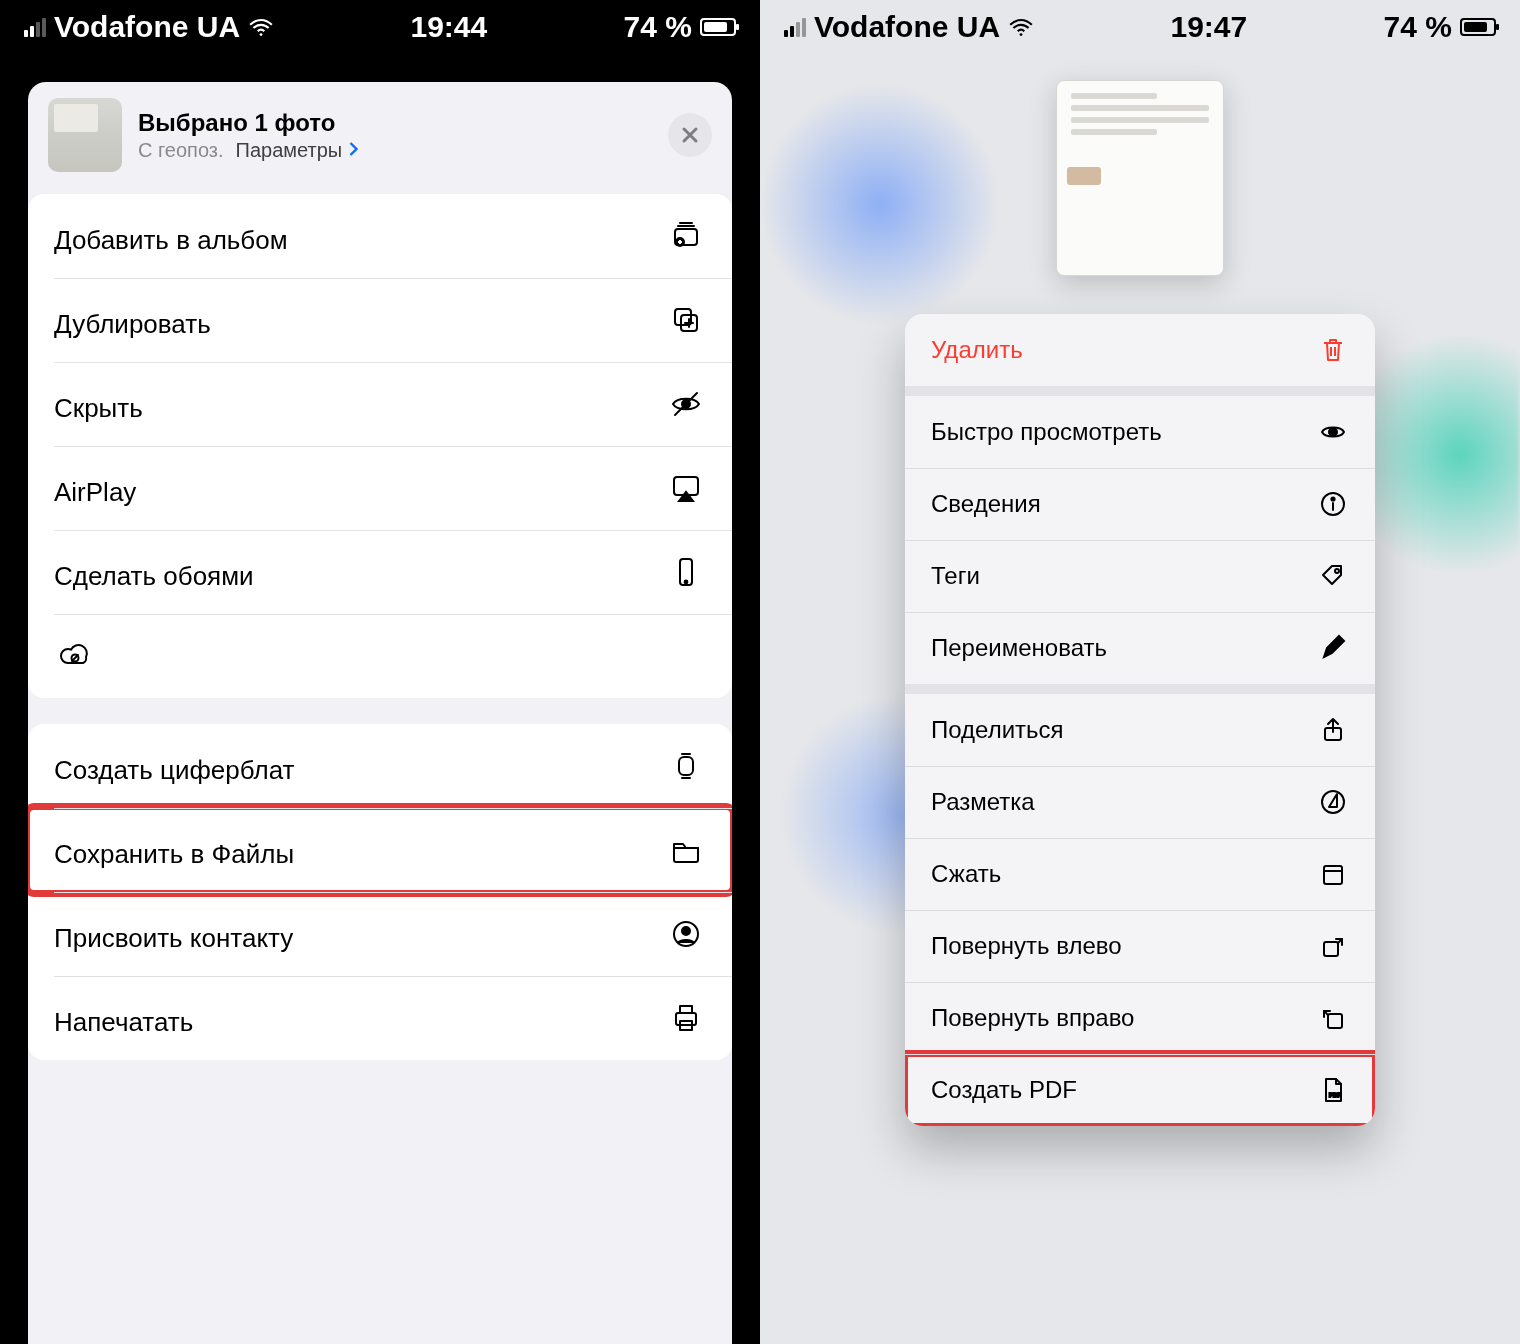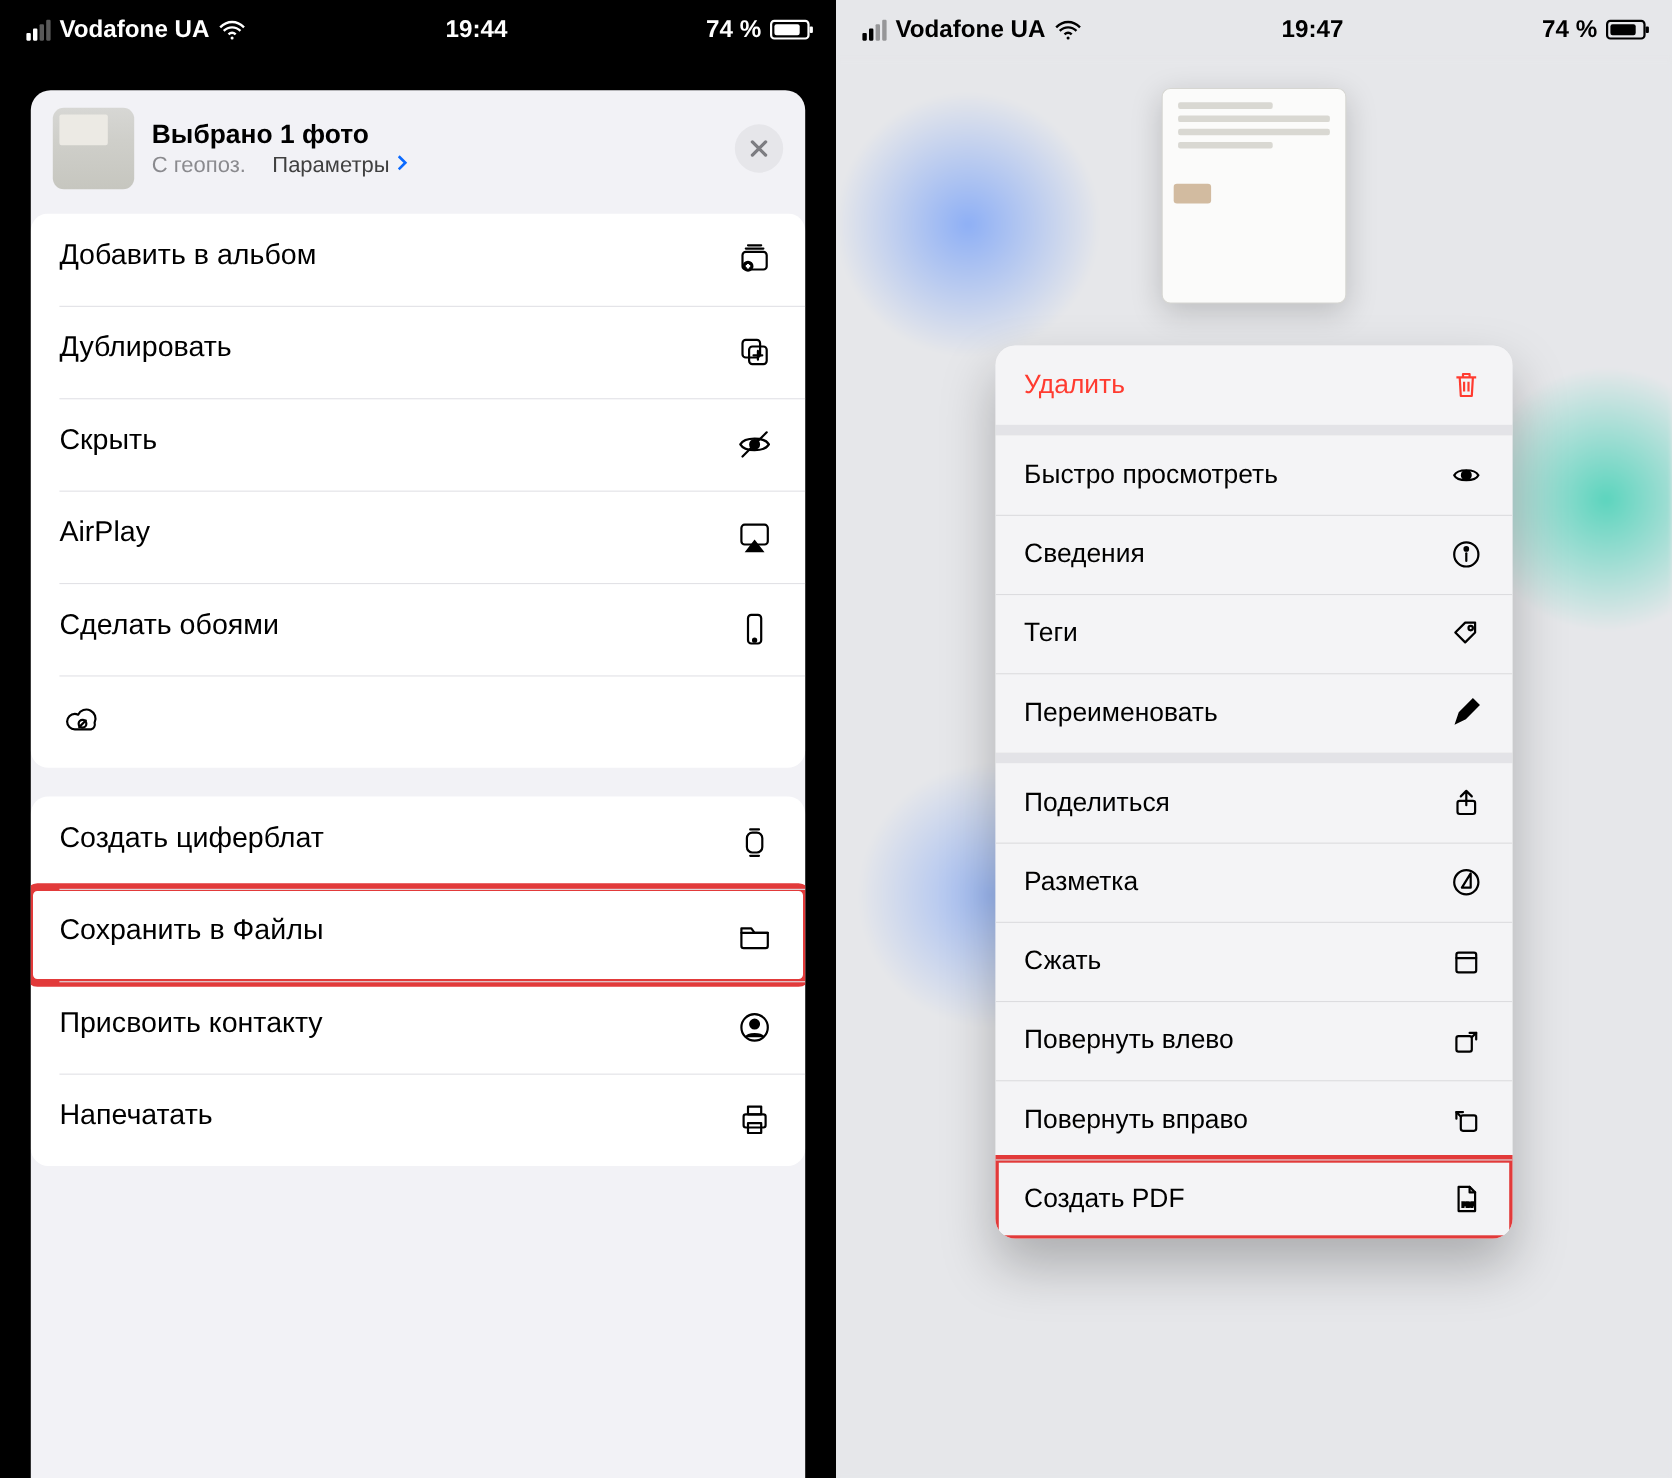--- a/index.html
+++ b/index.html
@@ -19,21 +19,21 @@
   .screen-left { background: #000; }
   .screen-right { background: #e6e7ea; }
 
   
   .status-bar {
     height: 54px;
     display: flex;
     align-items: center;
     justify-content: space-between;
     padding: 0 24px;
-    font-size: 22px;
+    font-size: 30px;
     font-weight: 600;
   }
   .status-left, .status-right { display: flex; align-items: center; gap: 8px; }
   .screen-left .status-bar { color: #fff; }
   .screen-right .status-bar { color: #000; }
   .signal-bars { display: inline-flex; align-items: flex-end; gap: 2px; }
   .signal-bars span { width: 4px; background: currentColor; border-radius: 1px; }
   .signal-bars .b1 { height: 7px; }
   .signal-bars .b2 { height: 11px; }
   .signal-bars .b3 { height: 15px; opacity: .35; }
@@ -71,36 +71,36 @@
     flex-shrink: 0;
     position: relative;
     overflow: hidden;
   }
   .thumb::before {
     content:""; position:absolute; left:6px; top:6px; width:44px; height:28px;
     background:#eceae4; border-radius:2px;
   }
   .share-titles { display:flex; flex-direction:column; gap:2px; }
   .share-title { font-size: 24px; font-weight: 700; color:#000; }
-  .share-sub { font-size: 20px; color:#8a8a8e; display:flex; gap:24px; align-items:center; }
+  .share-sub { font-size: 20px; color:#8a8a8e; display:flex; gap:12px; align-items:center; }
   .share-sub .link { color:#404040; }
   .close-btn {
     margin-left:auto;
     width:44px; height:44px; border-radius:50%; background:#e6e6ea;
     display:flex; align-items:center; justify-content:center; color:#7d7d82;
   }
 
   .sheet-scroll { flex:1; padding: 0 0 12px 0; overflow:hidden; }
   .group {
     background:#fff;
     border-radius:16px;
     margin: 0 0 26px 0;
   }
   .row {
-    display:flex; align-items:flex-start; justify-content:space-between;
+    display:flex; align-items:flex-end; justify-content:space-between;
     padding: 22px 26px;
     position:relative;
   }
   .row + .row::before {
     content:""; position:absolute; left:26px; right:0; top:0; height:1px; background:#e2e2e6;
   }
   .row-label { font-size: 26px; color:#000; }
   .row-icon { width:40px; height:40px; display:flex; align-items:center; justify-content:center; color:#000; }
   .row-icon svg { width:34px; height:34px; stroke:#000; fill:none; stroke-width:2; }
 

